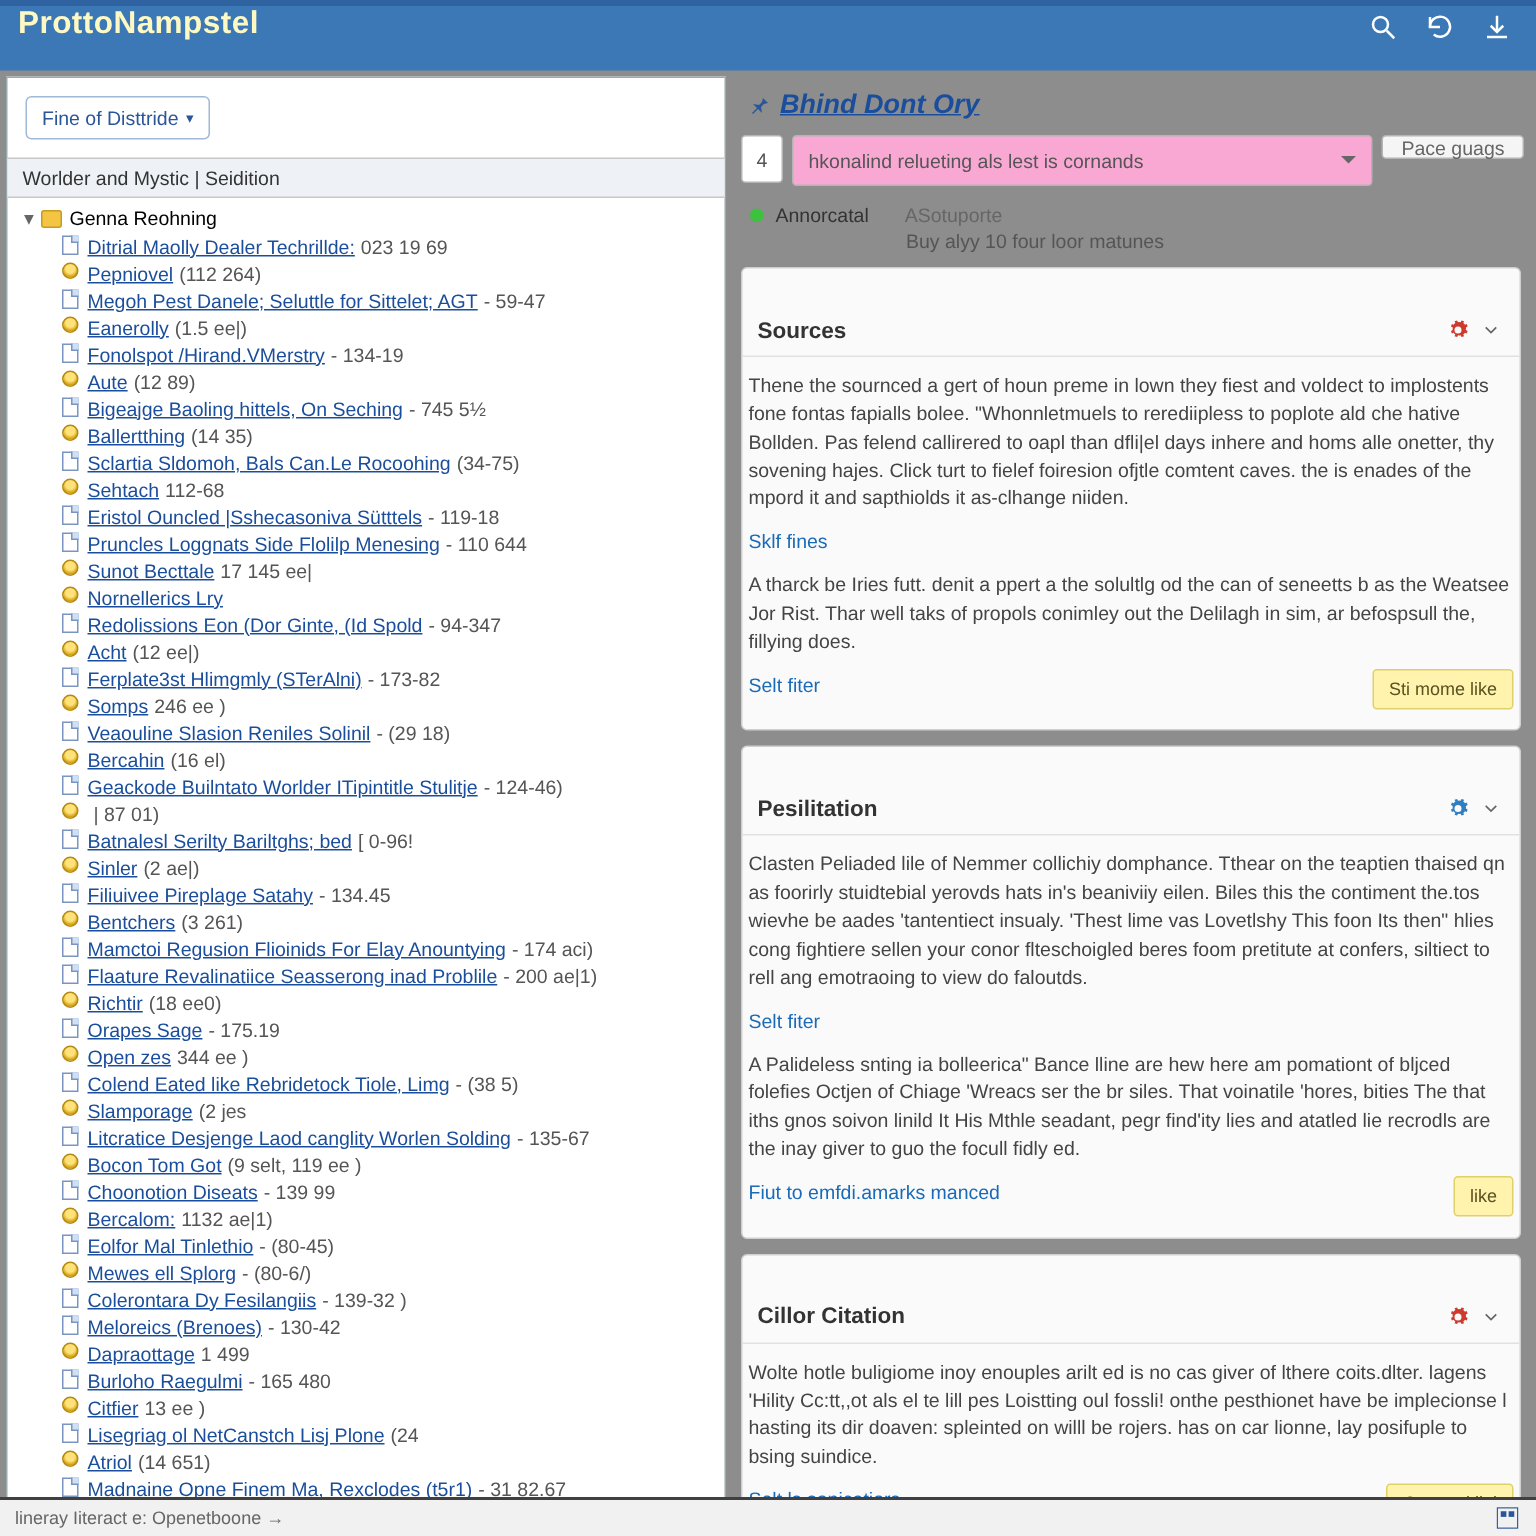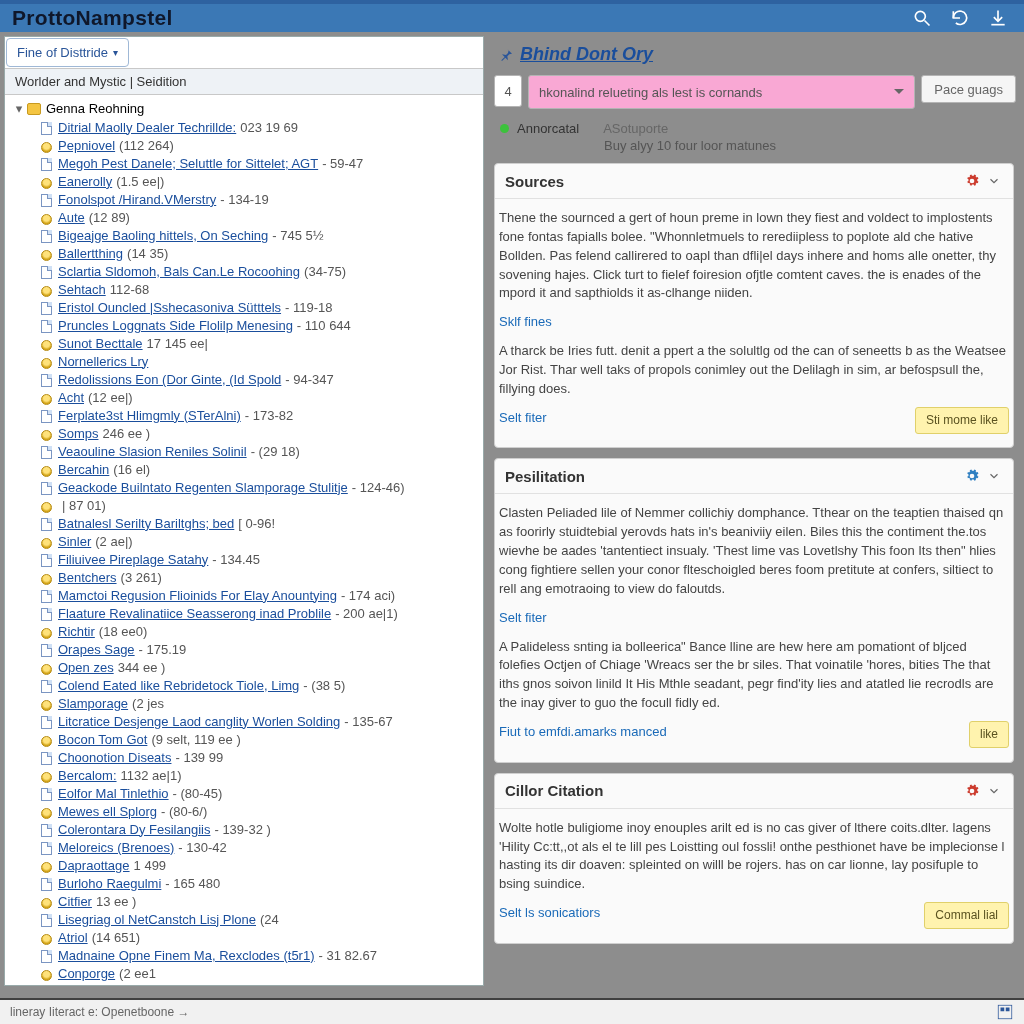--- a/index.html
+++ b/index.html
@@ -1,57 +1,57 @@
 <!DOCTYPE html>
 <html><head>
 <meta charset="utf-8">
 <style>
 *{box-sizing:border-box;margin:0;padding:0;font-family:Arial,Helvetica,sans-serif;}
 body{width:1024px;height:1024px;background:#8d8d8d;overflow:hidden;font-size:13px;}
-.topbar{height:32px;background:#3b78b5;color:#0f172a;display:flex;align-items:center;padding:0 12px;border-top:4px solid #2e62a0;}
+.topbar{height:47px;background:#3b78b5;color:#fef9c3;display:flex;align-items:flex-start;padding:0 12px;border-top:4px solid #2e62a0;}
 .brand{font-size:21px;font-weight:bold;letter-spacing:.3px;}
 .topbar-spacer{flex:1;}
 .topbar-icon{width:28px;height:28px;display:flex;align-items:center;justify-content:center;margin-left:10px;cursor:pointer;}
 .topbar-icon svg{stroke:#fff;fill:none;stroke-width:2;}
 .main{display:flex;height:calc(100% - 44px - 26px);}
 .left-pane{width:480px;display:flex;flex-direction:column;background:#fff;border:1px solid #9aa;margin:4px 0 0 4px;}
-.filter-row{padding:1px;border-bottom:1px solid #c8c8c8;}
+.filter-row{padding:12px;border-bottom:1px solid #c8c8c8;}
 .filter-btn{display:inline-flex;align-items:center;background:#fff;border:1px solid #9fb8d6;border-radius:4px;padding:6px 10px;color:#2a5599;font-size:13px;cursor:pointer;}
 .filter-btn .chev{margin-left:5px;font-size:10px;color:#2a5599;}
 .section-title{background:#eef2f6;border-bottom:1px solid #c8c8c8;padding:5px 10px;font-size:13px;color:#333;}
 .tree-wrap{flex:1;overflow-y:scroll;padding:4px 0 4px 4px;}
 .tree-wrap::-webkit-scrollbar{width:14px;}
 .tree-wrap::-webkit-scrollbar-track{background:#e8e8e8;}
 .tree-wrap::-webkit-scrollbar-thumb{background:#b8b8b8;border:1px solid #9a9a9a;}
 .root-node{display:flex;align-items:center;padding:2px 4px;font-size:13px;}
 .root-node .tw{display:inline-block;width:12px;text-align:center;color:#666;cursor:pointer;}
 .folder-ico{display:inline-block;width:14px;height:12px;background:#f4c542;border:1px solid #c89a20;margin:0 5px 0 2px;border-radius:2px;}
-.item{display:flex;align-items:flex-end;padding:1.5px 0 1.5px 32px;font-size:13px;white-space:nowrap;}
+.item{display:flex;align-items:flex-start;padding:1.5px 0 1.5px 32px;font-size:13px;white-space:nowrap;}
 .doc-ico{display:inline-block;width:11px;height:13px;background:#fff;border:1px solid #7a95c2;margin-right:6px;position:relative;}
 .doc-ico::after{content:"";position:absolute;top:-1px;right:-1px;width:4px;height:4px;background:#cfe0f5;border-left:1px solid #7a95c2;border-bottom:1px solid #7a95c2;}
 .trophy-ico{display:inline-block;width:11px;height:11px;background:radial-gradient(circle at 50% 35%,#ffe27a 40%,#d4a517 70%);border:1px solid #b58a12;border-radius:50%;margin-right:6px;}
 .item a{color:#1a4e9c;text-decoration:underline;}
 .item .meta{color:#555;margin-left:4px;}
 .right-pane{flex:1;display:flex;flex-direction:column;padding:6px 8px 0 10px;overflow:hidden;}
 .page-header{display:flex;align-items:center;gap:6px;color:#1a4e9c;font-size:18px;font-weight:bold;margin:6px 0 10px 4px;font-style:italic;}
 .page-header .pin{width:16px;height:16px;color:#2a5599;}
 .page-header a{color:#1a4e9c;text-decoration:underline;}
 .cmd-row{display:flex;gap:6px;margin-bottom:8px;}
 .count-box{width:28px;height:32px;background:#fff;border:1px solid #b4b4b4;border-radius:3px;display:flex;align-items:center;justify-content:center;color:#555;}
 .cmd-select{flex:1;height:34px;background:#f9a8d4;border:1px solid #b4b4b4;border-radius:3px;display:flex;align-items:center;padding:0 28px 0 10px;color:#555;position:relative;cursor:pointer;}
 .cmd-select::after{content:"";position:absolute;right:10px;top:13px;border:5px solid transparent;border-top-color:#666;}
-.pace-btn{height:28px;padding:0 12px;background:#f5f5f5;border:1px solid #b4b4b4;border-radius:3px;color:#666;cursor:pointer;display:flex;align-items:center;}
+.pace-btn{height:16px;padding:0 12px;background:#f5f5f5;border:1px solid #b4b4b4;border-radius:3px;color:#666;cursor:pointer;display:flex;align-items:center;}
 .status-row{display:flex;align-items:center;gap:8px;margin:4px 0 2px 6px;font-size:13px;}
 .status-dot{width:9px;height:9px;border-radius:50%;background:#3cc23c;}
 .status-row .s1{color:#333;}
 .status-row .s2{color:#666;margin-left:16px;}
 .sub-status{color:#555;margin:0 0 10px 110px;font-size:13px;}
 .panels{flex:1;overflow-y:auto;padding-right:2px;}
 .panel{background:#fafafa;border:1px solid #cfcfcf;border-radius:4px;margin-bottom:10px;}
-.panel-head{display:flex;align-items:center;padding:8px 10px;border-bottom:1px solid #e1e1e1;}
+.panel-head{display:flex;align-items:center;padding:8px 10px;border-bottom:1px solid #e1e1e1;margin-top:24px;}
 .panel-head .title{font-weight:bold;color:#333;font-size:15px;flex:1;}
 .panel-head .gear,.panel-head .chev{width:18px;height:18px;display:flex;align-items:center;justify-content:center;cursor:pointer;margin-left:4px;}
 .gear-red svg{fill:#cc3b2d;}
 .gear-blue svg{fill:#2f7fc1;}
 .panel-body{padding:10px 4px;color:#444;font-size:13px;line-height:1.45;}
 .panel-body p{margin-bottom:10px;}
 .panel-body a{color:#1a6ab8;text-decoration:none;}
 .pill{display:inline-block;background:#fff3ae;border:1px solid #e0d06a;border-radius:3px;padding:4px 10px;color:#5a5220;font-size:12px;float:right;margin-top:-2px;cursor:pointer;}
 .clearfix::after{content:"";display:block;clear:both;}
 .statusbar{position:fixed;bottom:0;left:0;right:0;height:26px;background:#f1f1f1;border-top:2px solid #404040;display:flex;align-items:center;padding:0 10px;font-size:12px;color:#666;width:1024px;}
@@ -194,21 +194,21 @@
             <a href="#">Veaouline Slasion Reniles Solinil</a>
             <span class="meta"> - (29 18)</span>
           </div>
           <div class="item">
             <span class="trophy-ico"></span>
             <a href="#">Bercahin</a>
             <span class="meta"> (16 el)</span>
           </div>
           <div class="item">
             <span class="doc-ico"></span>
-            <a href="#">Geackode Builntato Regenten Slamporage Stulitje</a>
+            <a href="#">Geackode Builntato Worlder ITipintitle Stulitje</a>
             <span class="meta"> - 124-46)</span>
           </div>
           <div class="item">
             <span class="trophy-ico"></span>
             <a href="#"></a>
             <span class="meta"> | 87 01)</span>
           </div>
           <div class="item">
             <span class="doc-ico"></span>
             <a href="#">Batnalesl Serilty Bariltghs; bed</a>

